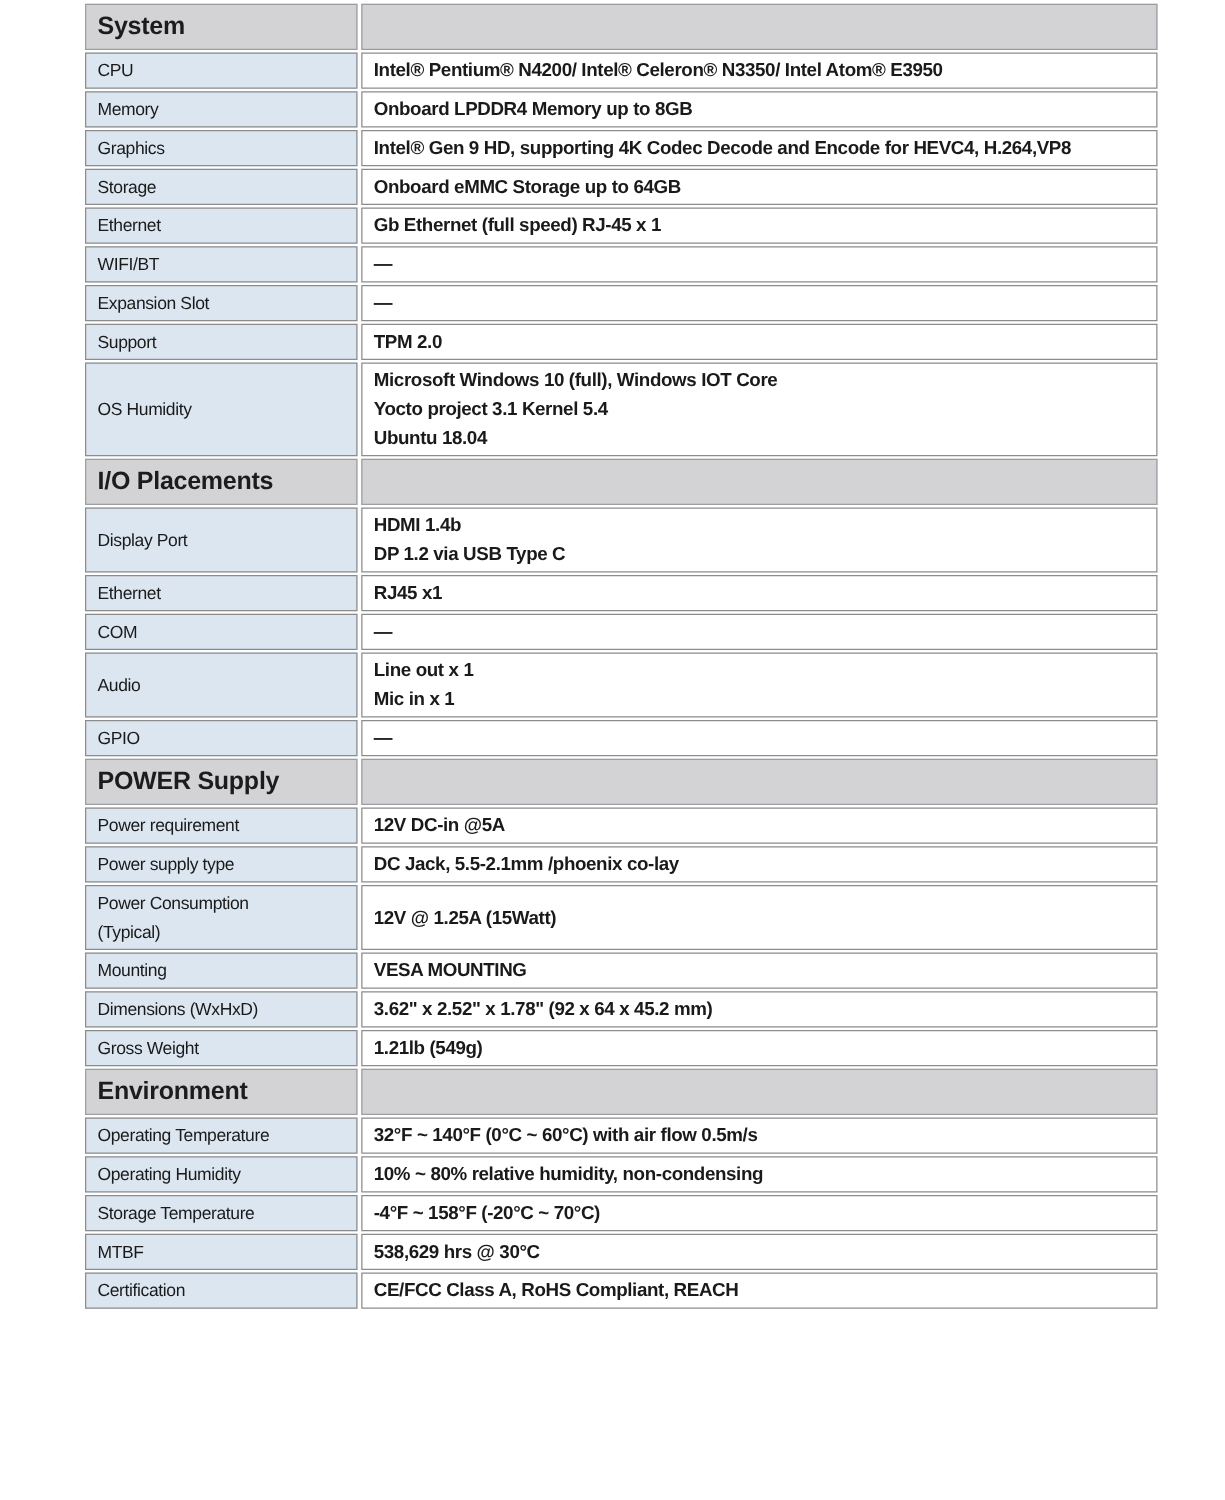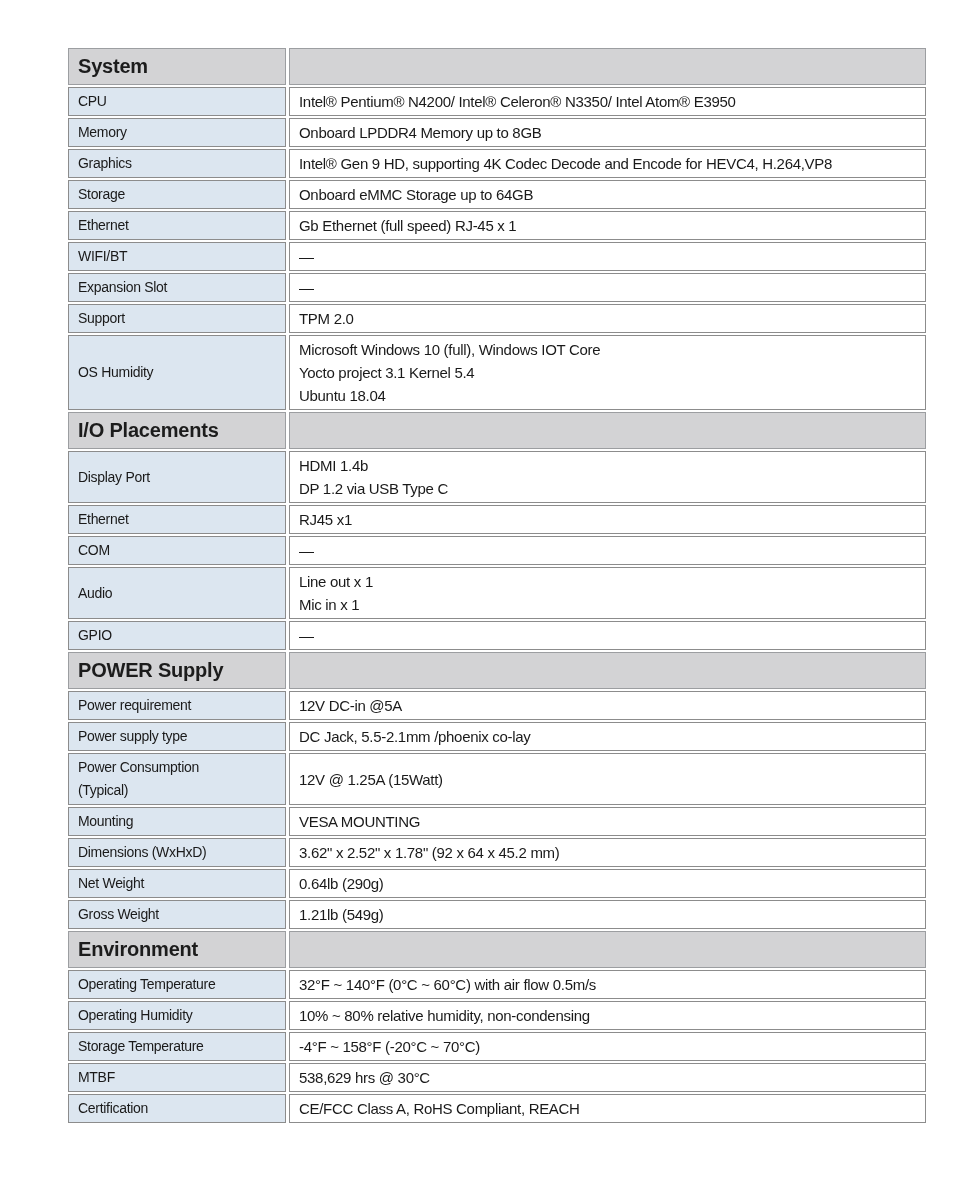--- a/index.html
+++ b/index.html
@@ -15,21 +15,20 @@
     overflow: hidden;
   }
   .page {
     padding: 1px 51px 0 65px;
   }
   table.spec-table {
     border-collapse: separate;
     border-spacing: 3px 2px;
     table-layout: fixed;
     width: 864px;
-    margin-top: 45px;
   }
   col.col-label { width: 218px; }
   td {
     border: 1px solid #8c8c8c;
     vertical-align: middle;
     padding: 2px 9px;
     overflow: hidden;
   }
   td.section-title-cell,
   td.section-spacer-cell {
@@ -44,20 +43,21 @@
     color: #1c1c1c;
     letter-spacing: -0.2px;
   }
   td.label-cell {
     background: #dce6f0;
     font-size: 14px;
   }
   td.value-cell {
     background: #ffffff;
     font-size: 15px;
+    font-weight: bold;
   }
   .line {
     line-height: 23px;
     letter-spacing: -0.3px;
     white-space: nowrap;
   }
   td.label-cell .line { white-space: normal; }
 </style>
 </head>
 <body>
@@ -233,28 +233,20 @@
         <tr class="spec-row">
           <td class="label-cell">
             <div class="line">Dimensions (WxHxD)</div>
           </td>
           <td class="value-cell">
             <div class="line">3.62" x 2.52" x 1.78" (92 x 64 x 45.2 mm)</div>
           </td>
         </tr>
         <tr class="spec-row">
           <td class="label-cell">
-            <div class="line">Net Weight</div>
-          </td>
-          <td class="value-cell">
-            <div class="line">0.64lb (290g)</div>
-          </td>
-        </tr>
-        <tr class="spec-row">
-          <td class="label-cell">
             <div class="line">Gross Weight</div>
           </td>
           <td class="value-cell">
             <div class="line">1.21lb (549g)</div>
           </td>
         </tr>
         <tr class="section-row">
           <td class="section-title-cell">Environment</td>
           <td class="section-spacer-cell"></td>
         </tr>

